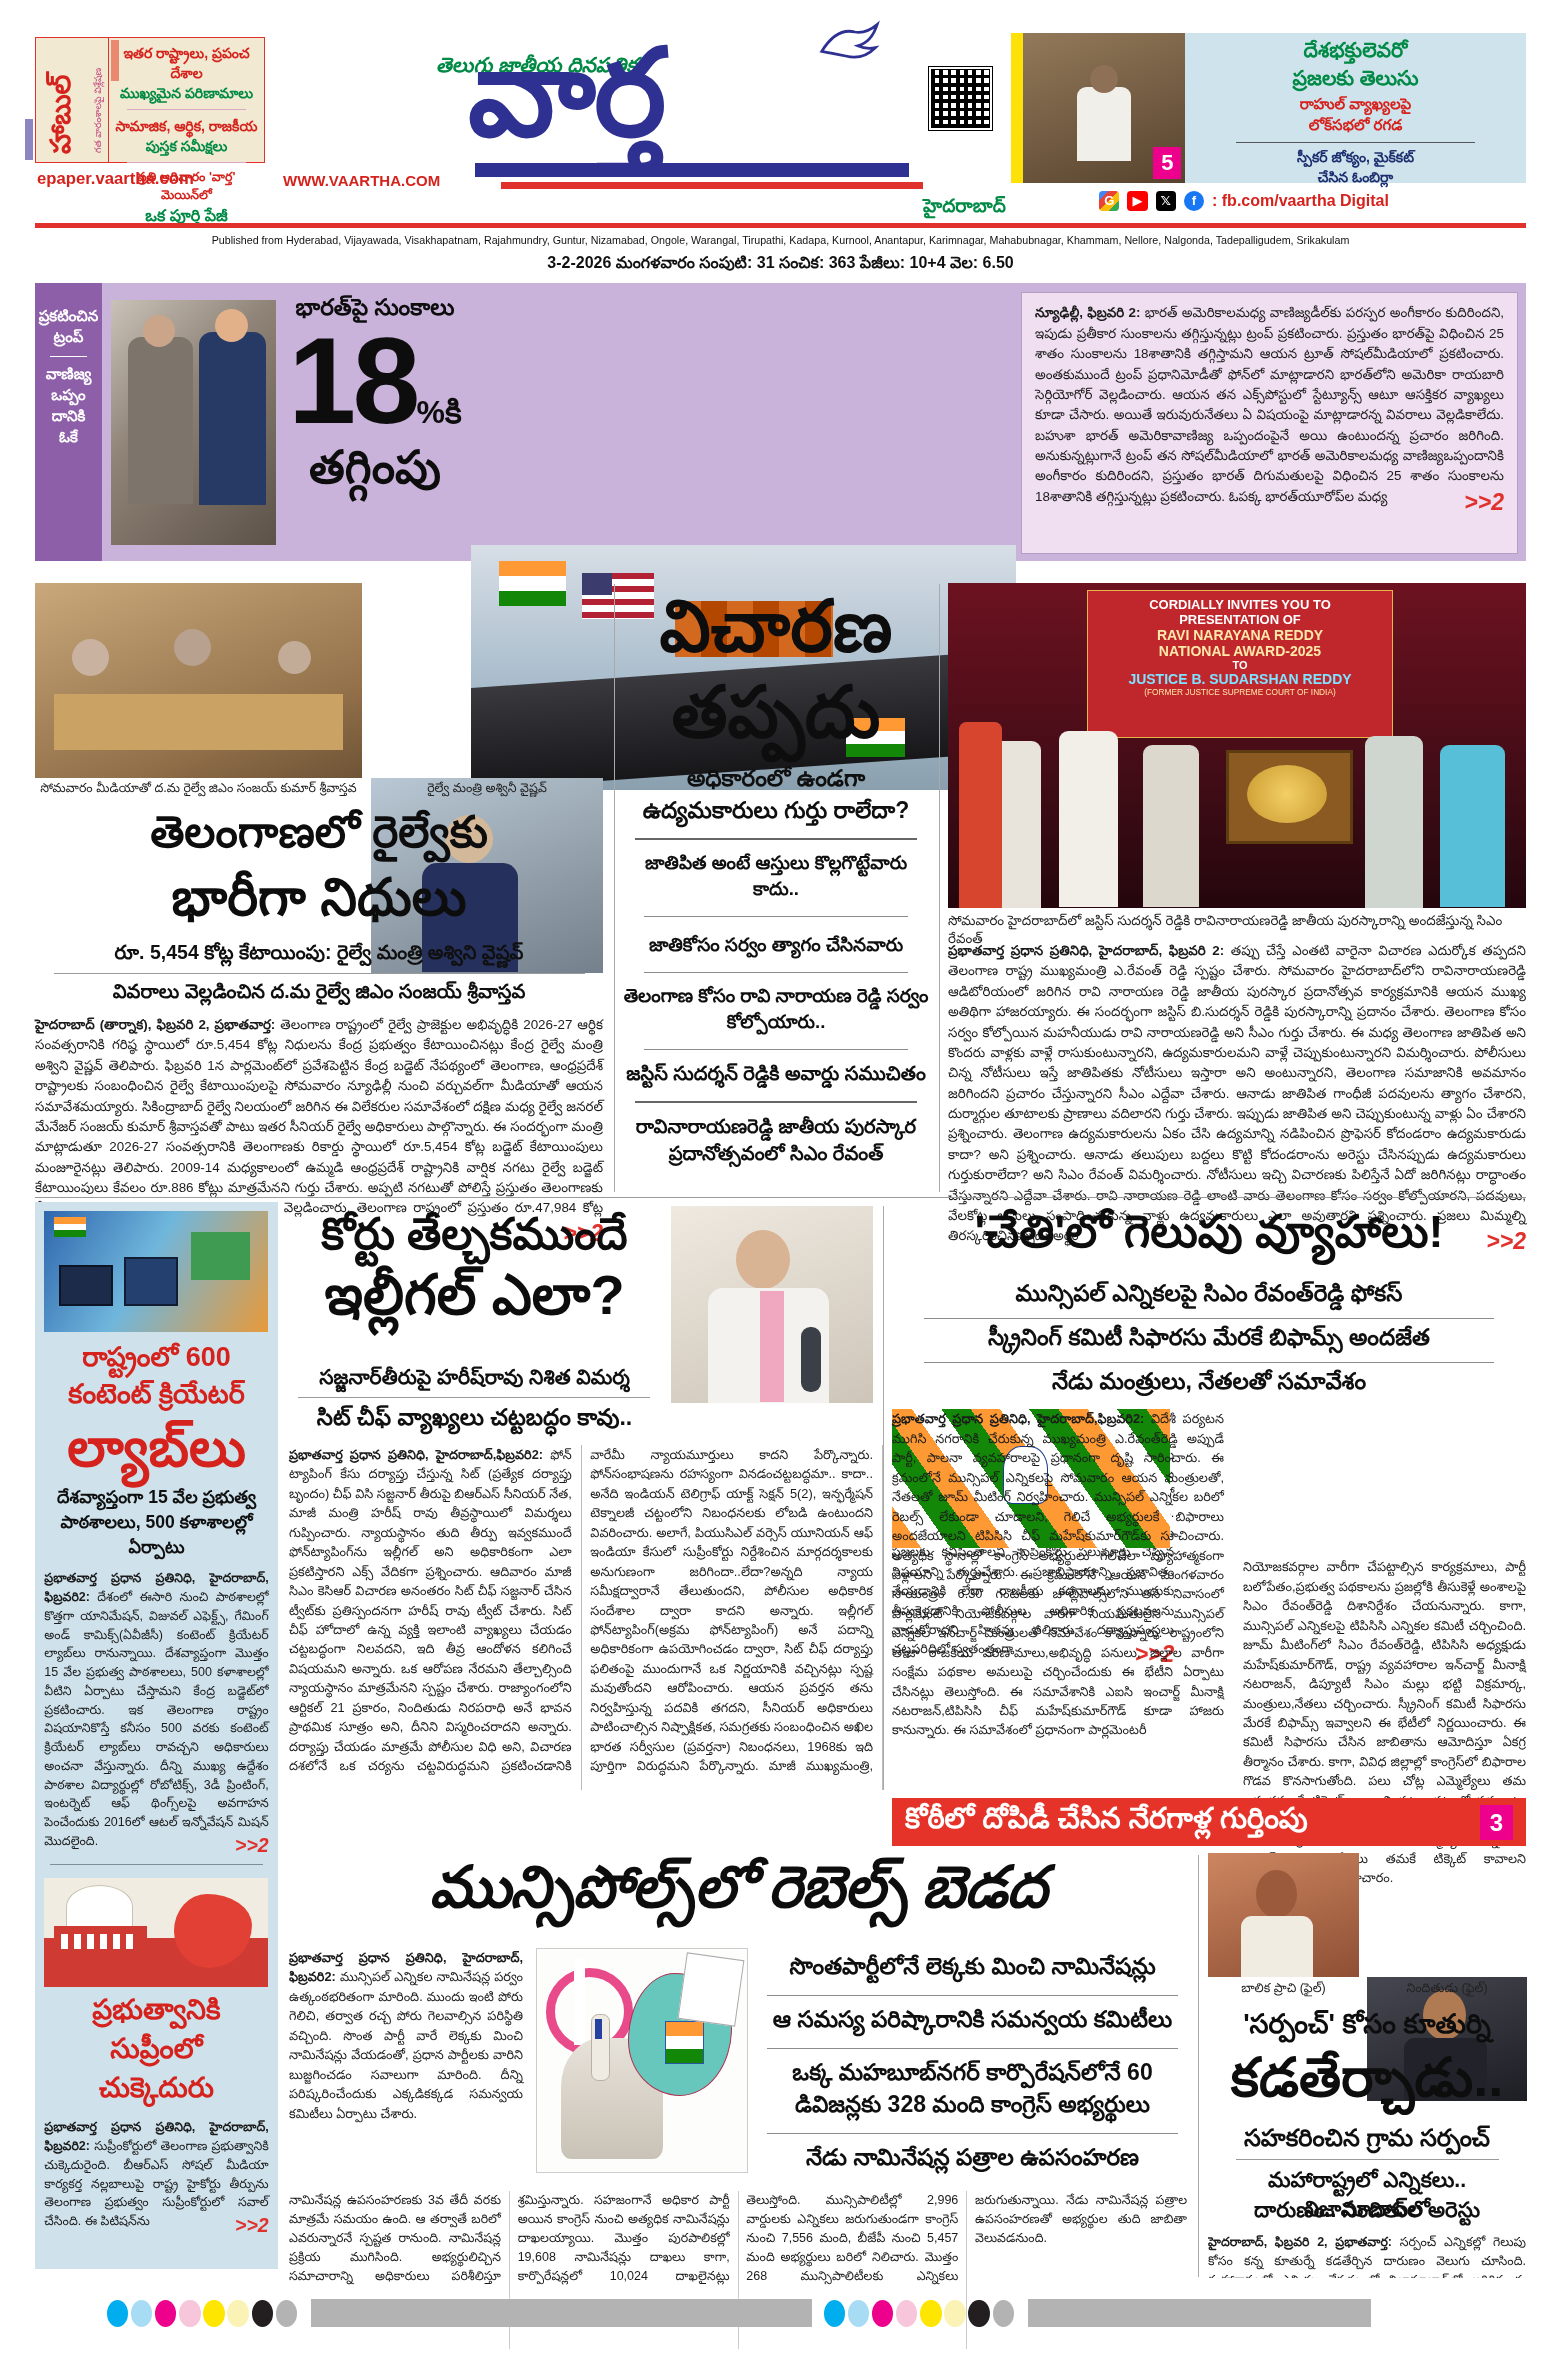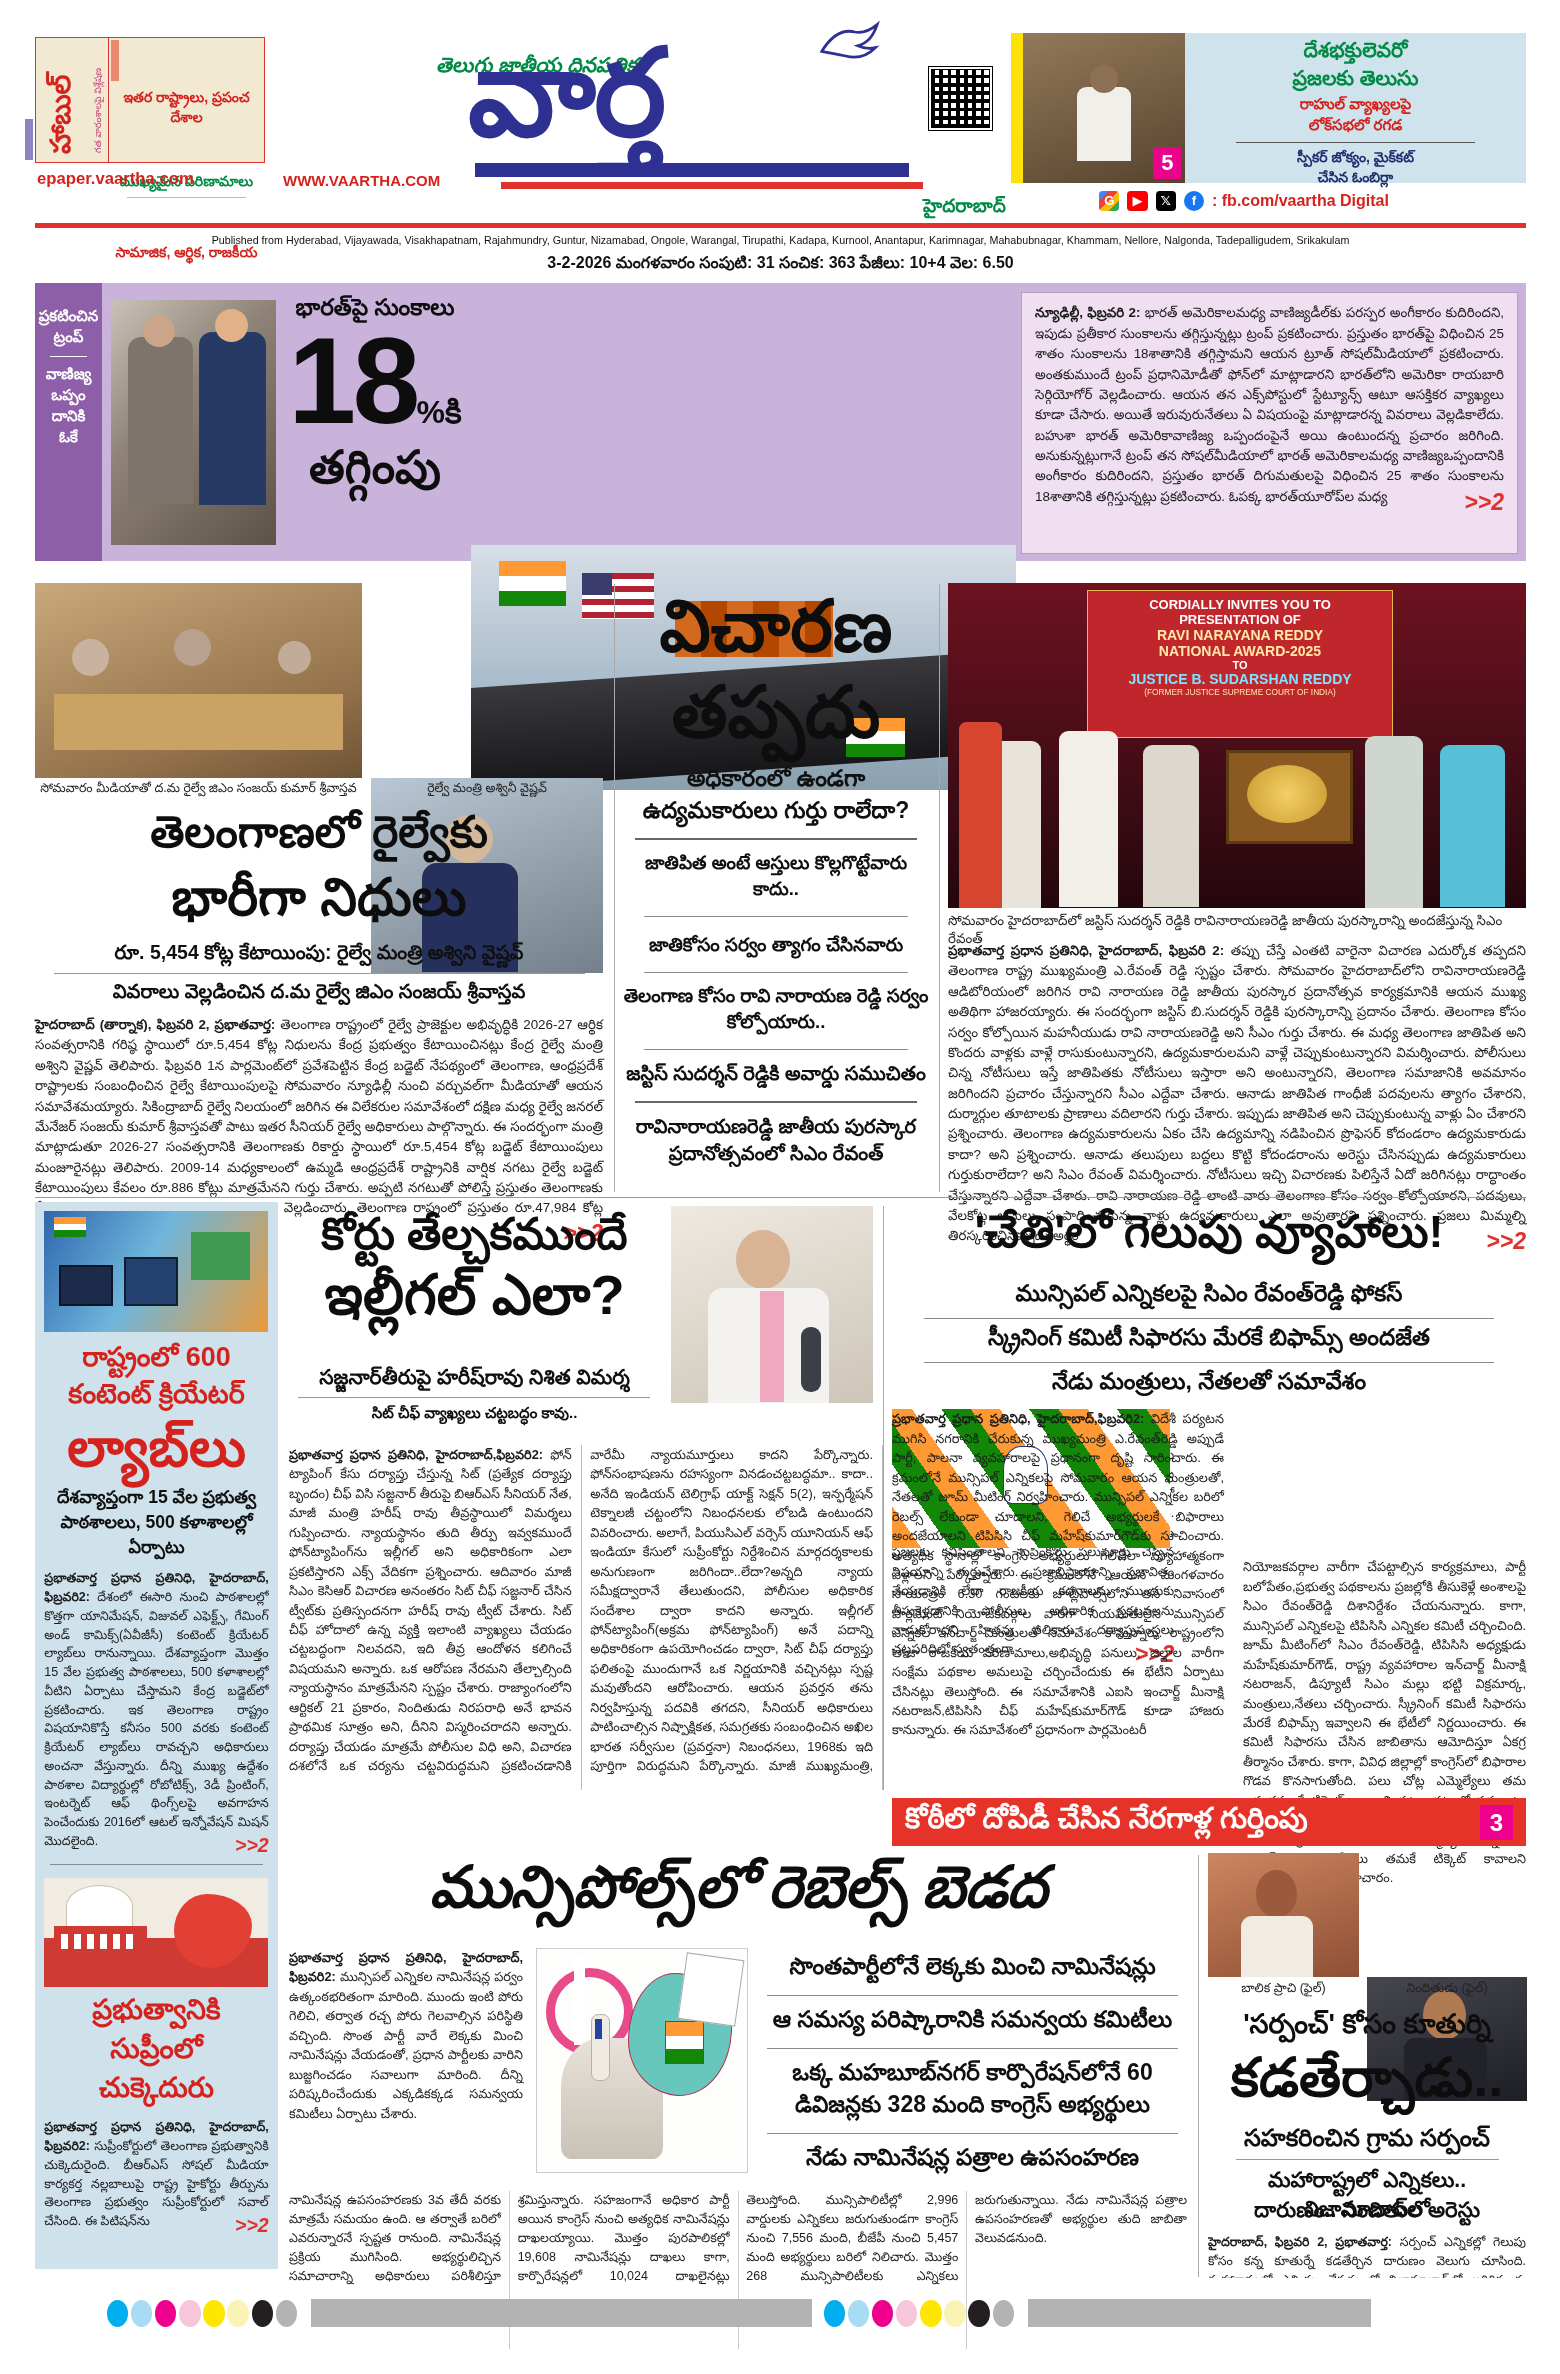--- a/index.html
+++ b/index.html
@@ -25,21 +25,21 @@
   .ph-minister{background:linear-gradient(160deg,#b9c8d4,#74808c);}
   .ph-award{background:linear-gradient(180deg,#6d1220 0%,#3a0b14 70%,#24060c 100%);}
   .ph-harish{background:linear-gradient(160deg,#efe9e0,#cdc5b8);}
   .ph-cong{background:repeating-linear-gradient(55deg,#ff9933 0 24px,#fff 24px 48px,#138808 48px 72px);}
   .ph-labs{background:linear-gradient(120deg,#2f66ad,#6fb6dc 45%,#e89a3a 100%);}
   .ph-court{background:linear-gradient(180deg,#f0ece2 0 55%,#cf3a33 55% 100%);}
   .ph-vote{background:#fdfdfb;border:0.9px solid #ccc;}
   .ph-rahul{background:linear-gradient(160deg,#93795a,#57432e);}
   .ph-girl{background:linear-gradient(160deg,#cd8660,#8e4f34);}
   .ph-man{background:linear-gradient(160deg,#474751,#1d1d24);}
-  .promo-line{font-size:14px;font-weight:bold;line-height:1.45;margin-top:44px;}
+  .promo-line{font-size:14px;font-weight:bold;line-height:1.45;}
   .subhead{font-weight:bold;color:#101010;}
   .srule{height:0.9px;background:#8c8c8c;margin:5.6px auto;}
   .qr{background:
       repeating-linear-gradient(0deg,#000 0 3.7px,transparent 3.7px 8.3px),
       repeating-linear-gradient(90deg,#000 0 3.7px,#fff 3.7px 8.3px);}
   .icn{display:inline-block;width:20.4px;height:20.4px;border-radius:3.7px;vertical-align:middle;
        text-align:center;font-size:13px;line-height:20.4px;color:#fff;font-weight:bold;margin-right:3.7px;}
   .dot{display:inline-block;width:21.3px;height:27px;border-radius:50%;margin-right:2.8px;vertical-align:middle;}
   .graybar{display:inline-block;height:28px;background:#b3b3b3;vertical-align:middle;}
 </style>
@@ -268,21 +268,21 @@
       <div class="blk" style="font-size:56px;line-height:1.2;">ఇల్లీగల్ ఎలా?</div>
     </div>
     <div class="ph ph-harish abs" style="left:382px;top:0;width:202px;height:197px;">
       <div class="abs" style="left:65px;top:24px;width:54px;height:59px;background:#d8b394;border-radius:50%;"></div>
       <div class="abs" style="left:37px;top:82px;width:121px;height:115px;background:#f4f2ee;border-radius:15px 15px 0 0;"></div>
       <div class="abs" style="left:89px;top:85px;width:24px;height:111px;background:#f0a8c0;"></div>
       <div class="abs" style="left:130px;top:121px;width:20.4px;height:65px;background:#3b4048;border-radius:9.3px;"></div>
     </div>
     <div class="abs c subhead" style="left:0;top:160px;width:371px;font-size:20.4px;">సజ్జనార్‌తీరుపై హరీష్‌రావు నిశిత విమర్శ</div>
     <div class="abs rule" style="left:9.3px;top:191px;width:352px;height:0.9px;"></div>
-    <div class="abs c subhead" style="left:0;top:198px;width:371px;font-size:15px;">సిట్ చీఫ్ వ్యాఖ్యలు చట్టబద్ధం కావు..</div>
+    <div class="abs c subhead" style="left:0;top:198px;width:371px;font-size:23px;">సిట్ చీఫ్ వ్యాఖ్యలు చట్టబద్ధం కావు..</div>
     <div class="abs" style="left:0;top:239px;width:584px;height:345px;column-count:2;column-gap:18.6px;column-rule:0.9px solid #bbb;">
       <div class="body-t" style="font-size:12.8px;">
         <span class="b">ప్రభాతవార్త ప్రధాన ప్రతినిధి, హైదరాబాద్,ఫిబ్రవరి2:</span>
         <span>ఫోన్ ట్యాపింగ్ కేసు దర్యాప్తు చేస్తున్న సిట్ (ప్రత్యేక దర్యాప్తు బృందం) చీఫ్ విసి సజ్జనార్ తీరుపై బిఆర్ఎస్ సీనియర్ నేత, మాజీ మంత్రి హరీష్ రావు తీవ్రస్థాయిలో విమర్శలు గుప్పించారు. న్యాయస్థానం తుది తీర్పు ఇవ్వకముందే ఫోన్‌ట్యాపింగ్‌ను ఇల్లీగల్ అని అధికారికంగా ఎలా ప్రకటిస్తారని ఎక్స్ వేదికగా ప్రశ్నించారు. ఆదివారం మాజీ సిఎం కెసిఆర్ విచారణ అనంతరం సిట్ చీఫ్ సజ్జనార్ చేసిన ట్వీట్‌కు ప్రతిస్పందనగా హరీష్ రావు ట్వీట్ చేశారు. సిట్ చీఫ్ హోదాలో ఉన్న వ్యక్తి ఇలాంటి వ్యాఖ్యలు చేయడం చట్టబద్ధంగా నిలవదని, ఇది తీవ్ర ఆందోళన కలిగించే విషయమని అన్నారు. ఒక ఆరోపణ నేరమని తేల్చాల్సింది న్యాయస్థానం మాత్రమేనని స్పష్టం చేశారు. రాజ్యాంగంలోని ఆర్టికల్ 21 ప్రకారం, నిందితుడు నిరపరాధి అనే భావన ప్రాథమిక సూత్రం అని, దీనిని విస్మరించరాదని అన్నారు. దర్యాప్తు చేయడం మాత్రమే పోలీసుల విధి అని, విచారణ దశలోనే ఒక చర్యను చట్టవిరుద్ధమని ప్రకటించడానికి వారేమీ న్యాయమూర్తులు కాదని పేర్కొన్నారు. ఫోన్‌సంభాషణను రహస్యంగా వినడంచట్టబద్ధమా.. కాదా.. అనేది ఇండియన్ టెలిగ్రాఫ్ యాక్ట్ సెక్షన్ 5(2), ఇన్ఫర్మేషన్ టెక్నాలజీ చట్టంలోని నిబంధనలకు లోబడి ఉంటుందని వివరించారు. అలాగే, పియుసిఎల్ వర్సెస్ యూనియన్ ఆఫ్ ఇండియా</span>
         <span>కేసులో సుప్రీంకోర్టు నిర్దేశించిన మార్గదర్శకాలకు అనుగుణంగా జరిగిందా..లేదా?అన్నది న్యాయ సమీక్షద్వారానే తేలుతుందని, పోలీసుల అధికారిక సందేశాల ద్వారా కాదని అన్నారు. ఇల్లీగల్ ఫోన్‌ట్యాపింగ్(అక్రమ ఫోన్‌ట్యాపింగ్) అనే పదాన్ని అధికారికంగా ఉపయోగించడం ద్వారా, సిట్ చీఫ్ దర్యాప్తు ఫలితంపై ముందుగానే ఒక నిర్ణయానికి వచ్చినట్లు స్పష్ట మవుతోందని ఆరోపించారు. ఆయన ప్రవర్తన తను నిర్వహిస్తున్న పదవికి తగదని, సీనియర్ అధికారులు పాటించాల్సిన నిష్పాక్షికత, సమగ్రతకు సంబంధించిన అఖిల భారత సర్వీసుల (ప్రవర్తనా) నిబంధనలు, 1968కు ఇది పూర్తిగా విరుద్ధమని పేర్కొన్నారు. మాజీ ముఖ్యమంత్రి, ప్రస్తుత ప్రతిపక్ష నేతకు సంబంధించిన అత్యంత రాజకీయ ప్రాధాన్యమున్న కేసులో ఇలాంటి తొందరపాటు నిర్ధారణలు చేయడం వల్ల దర్యాప్తు రాజకీయ ప్రేరేపితంగా, పక్షపాతంతో సాగుతోందనే అనుమానాలకు తావిస్తోందని అన్నారు. దర్యాప్తు నిష్పక్షపాతంగా జరగడమే కాదు, అలా జరిగినట్లు ప్రజలకు కనిపించాలని సుప్రీంకోర్టు పలుమార్లు చెప్పిన విషయాన్ని గుర్తుచేశారు. ప్రజాభిప్రాయాన్ని ప్రభావితం చేయడానికి లేదా రాజకీయ కథనాలను ముందుకు తీసుకెళ్లడానికి పోలీసుల అధికారిక ప్రకటనలను వాడుకోరాదని హితవు పలికారు. దర్యాప్తుసంస్థలు చట్టపరిధిలో స్వతంత్రంగా</span>
         <span class="jump">&gt;&gt;2</span>
       </div>
     </div>
   </div>
 

